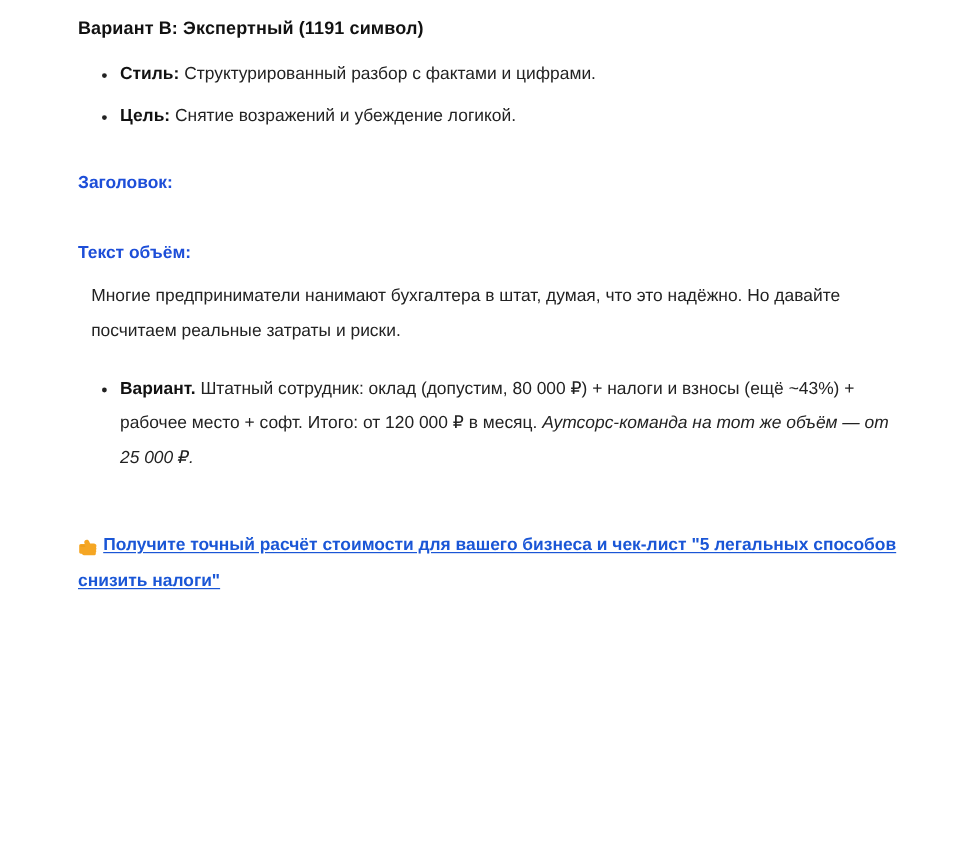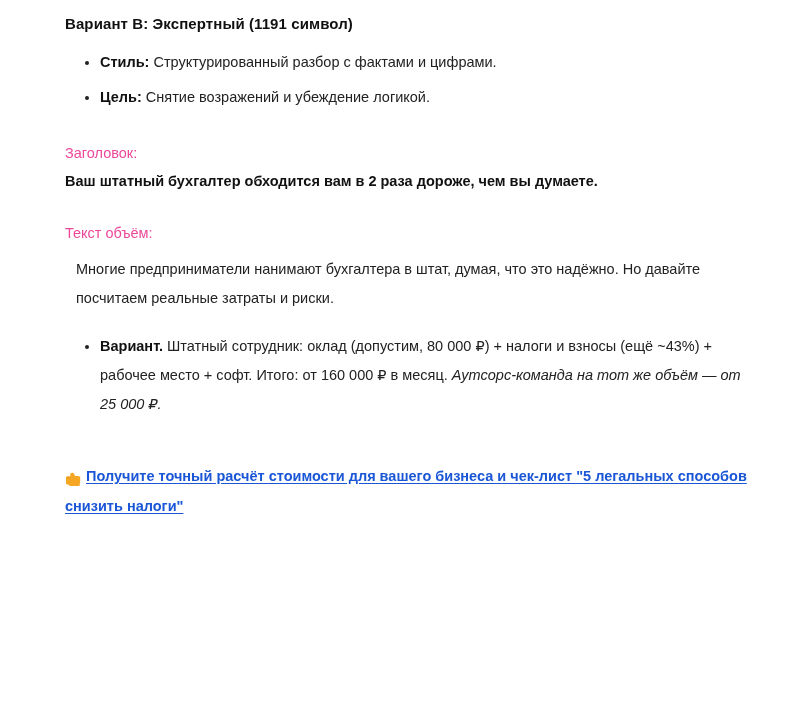--- a/index.html
+++ b/index.html
@@ -61,22 +61,22 @@
   }
   .lbl {
     font-weight: bold;
     color: #111111;
   }
   .ital {
     font-style: italic;
   }
   .section-label {
     font-size: 14.5px;
-    font-weight: normal;
-    color: #ec4899;
+    font-weight: bold;
+    color: #1d4ed8;
     line-height: 22px;
     margin: 16px 0 6px 0;
   }
   .headline {
     font-size: 14.5px;
     font-weight: bold;
     color: #111111;
     line-height: 22px;
     margin: 0 0 0 0;
   }
@@ -122,33 +122,32 @@
     </li>
     <li>
       <span class="lbl">Цель:</span><span> Снятие возражений и убеждение логикой.</span>
     </li>
   </ul>
 
   <div class="spacer-sm"></div>
 
   <div class="section-label">Заголовок:</div>
 
-  <div class="headline">Ваш штатный бухгалтер обходится вам в 2 раза дороже, чем вы думаете.</div>
 
   <div class="spacer-md"></div>
 
   <div class="section-label">Текст объём:</div>
 
   <p class="para">Многие предприниматели нанимают бухгалтера в штат, думая, что это надёжно. Но давайте посчитаем реальные затраты и риски.</p>
 
   <div class="spacer-sm"></div>
 
   <ul class="bullets para">
     <li>
-      <span class="lbl">Вариант.</span><span> Штатный сотрудник: оклад (допустим, 80 000 ₽) + налоги и взносы (ещё ~43%) + рабочее место + софт. Итого: от 160 000 ₽ в месяц. </span><span class="ital">Аутсорс-команда на тот же объём — от 25 000 ₽.</span>
+      <span class="lbl">Вариант.</span><span> Штатный сотрудник: оклад (допустим, 80 000 ₽) + налоги и взносы (ещё ~43%) + рабочее место + софт. Итого: от 120 000 ₽ в месяц. </span><span class="ital">Аутсорс-команда на тот же объём — от 25 000 ₽.</span>
     </li>
   </ul>
 
   <div class="spacer-sm"></div>
 
 
   <div class="spacer-lg"></div>
 
   <p class="cta-wrap"><span class="cta-emoji"><svg class="hand" width="17" height="15" viewBox="0 0 34 30" xmlns="http://www.w3.org/2000/svg">
           <path d="M2 13.5c0-1.6 1.2-2.8 2.7-2.8h6.6c-.5-.9-.9-1.9-.9-2.9 0-2.4 1.9-4.3 4.2-4.3 1.6 0 3 .9 3.7 2.3l1.9 4.1h6.3c2.3 0 4.2 1.6 4.2 3.7v.6c0 .8-.3 1.5-.8 2 .5.5.8 1.2.8 2v.5c0 .8-.3 1.5-.9 2 .4.5.6 1.1.6 1.8v.5c0 .8-.4 1.6-1 2.1.2.4.3.8.3 1.3v.4c0 1.8-1.6 3.2-3.6 3.2H12c-1.3 0-2.6-.4-3.6-1.2l-2.2-1.7c-.3-.2-.6-.3-1-.3H4.7C3.2 26.8 2 25.6 2 24z" fill="#f5a623"></path>

